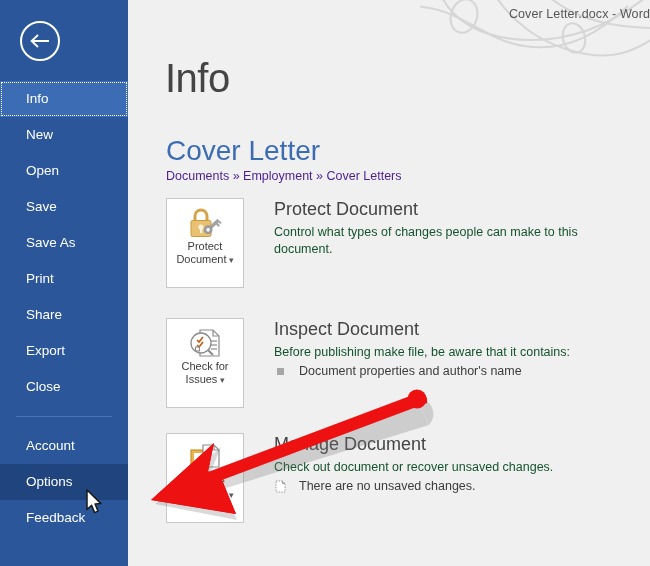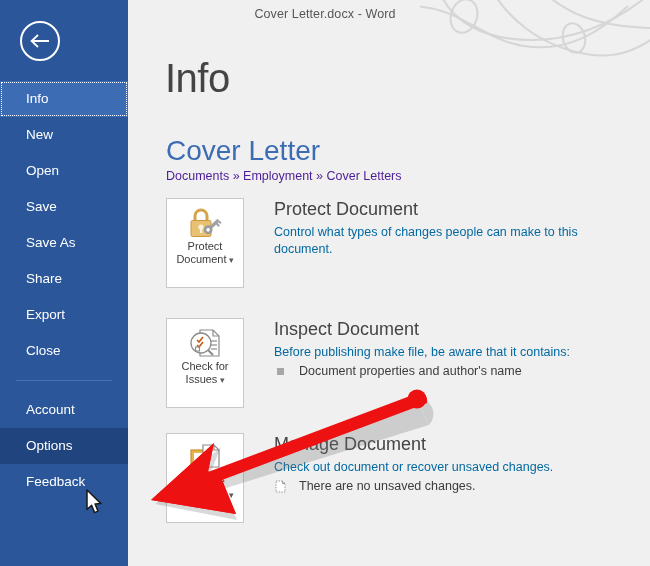--- a/index.html
+++ b/index.html
@@ -28,21 +28,21 @@
   .titlebar-deco {
     position: absolute;
     right: 0; top: 0;
     width: 230px; height: 60px;
     pointer-events: none;
   }
   .titlebar-text {
     position: absolute;
     left: 0; top: 0;
     width: 650px;
-    text-align: center;
+    text-align: right;
     line-height: 29px;
     font-size: 12.5px;
     color: #575757;
     letter-spacing: 0.1px;
   }
 
   
   .sidebar {
     position: absolute;
     left: 0; top: 0;
@@ -151,21 +151,21 @@
   .sec-body { position: absolute; left: 108px; top: 0; width: 352px; }
   .sec-title {
     font-size: 18px;
     color: #444444;
     font-weight: 400;
     line-height: 22px;
     margin-bottom: 4px;
   }
   .sec-desc {
     font-size: 12.5px;
-    color: #0369a1;
+    color: #14532d;
     line-height: 16.5px;
   }
   .sec-sub {
     font-size: 12.5px;
     color: #3c3c3c;
     line-height: 17px;
     display: flex;
     align-items: center;
     margin-top: 2px;
   }
@@ -328,20 +328,21 @@
         <path d="M20,8 L3,8 M9,2 L2.6,8 L9,14" fill="none" stroke="#ffffff" stroke-width="1.8"></path>
       </svg>
     </div>
 
     <div class="nav-list">
       <div class="nav-item selected"><span>Info</span></div>
       <div class="nav-item"><span>New</span></div>
       <div class="nav-item"><span>Open</span></div>
       <div class="nav-item"><span>Save</span></div>
       <div class="nav-item"><span>Save As</span></div>
+      <div class="nav-item"><span>Print</span></div>
       <div class="nav-item"><span>Share</span></div>
       <div class="nav-item"><span>Export</span></div>
       <div class="nav-item"><span>Close</span></div>
       <div class="nav-divider"></div>
       <div class="nav-item"><span>Account</span></div>
       <div class="nav-item hovered"><span>Options</span></div>
       <div class="nav-item"><span>Feedback</span></div>
     </div>
   </div>
 

